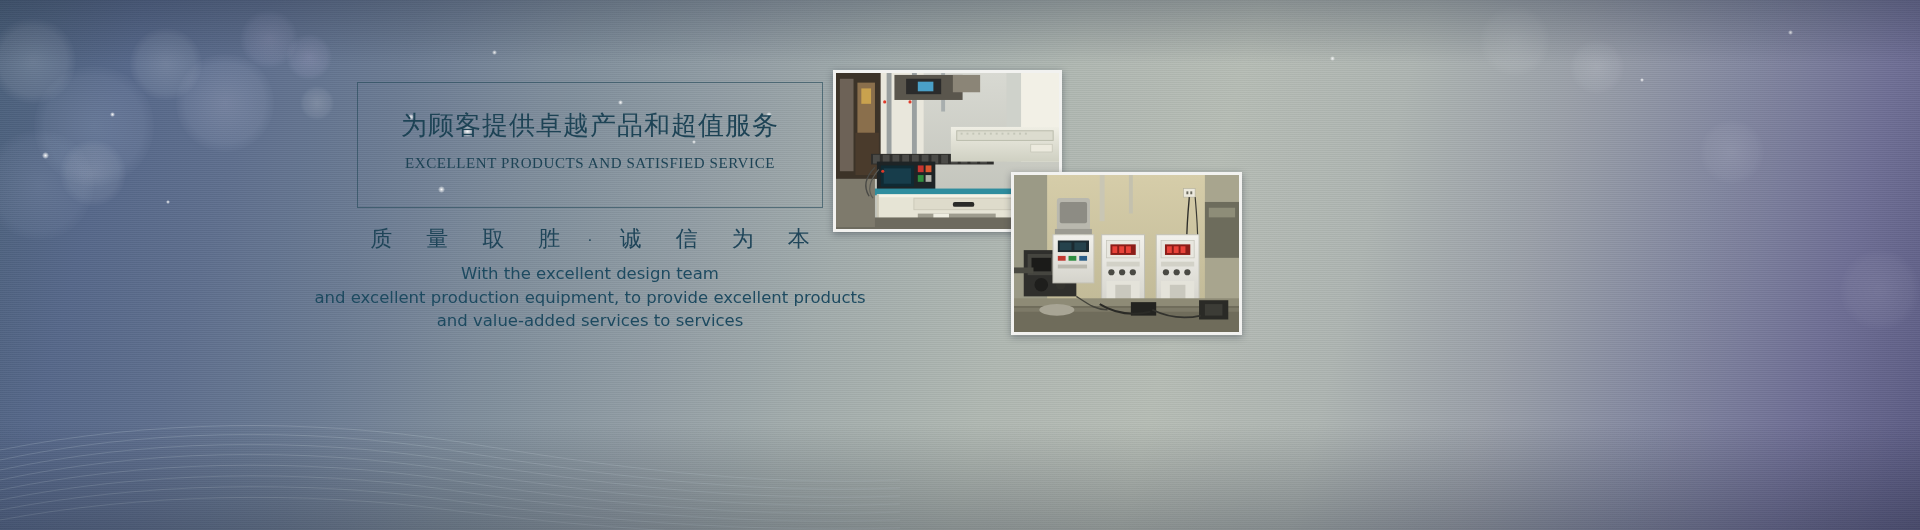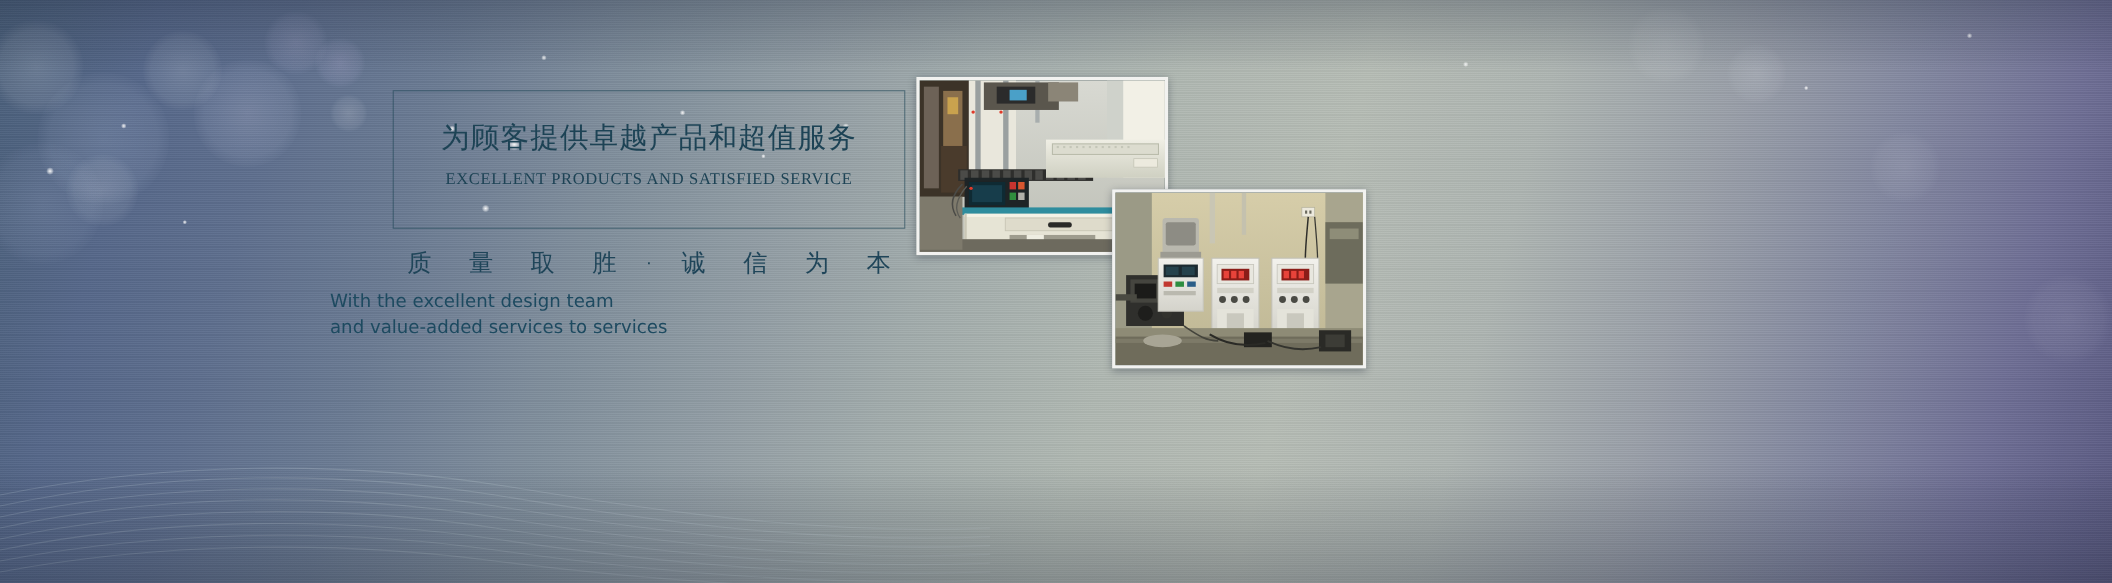--- a/index.html
+++ b/index.html
@@ -93,20 +93,21 @@
     font-family:Liberation Sans, sans-serif;
     letter-spacing:0;
     white-space:nowrap;
   }
   #slogan span.ch{display:inline-block;margin:0 17px;}
   #slogan span.dot{display:inline-block;margin:0 10px;font-size:16px;vertical-align:middle;}
 
   
   #para{
     position:absolute;left:300px;top:262px;width:580px;
+    text-align:center;
     font-size:16.5px;
     line-height:23.5px;
     color:#1d4a60;
     font-family:"DejaVu Sans","Liberation Sans",sans-serif;
   }
   #para div{white-space:nowrap;}
 
   
   .photo{
     position:absolute;
@@ -174,20 +175,21 @@
   <div id="headline-cn">为顾客提供卓越产品和超值服务</div>
 
   <div id="headline-en">EXCELLENT PRODUCTS AND SATISFIED SERVICE</div>
 
   <div id="slogan">
     <span class="ch">质</span><span class="ch">量</span><span class="ch">取</span><span class="ch">胜</span><span class="dot">·</span><span class="ch">诚</span><span class="ch">信</span><span class="ch">为</span><span class="ch">本</span>
   </div>
 
   <div id="para">
     <div>With the excellent design team</div>
+    <div>and excellent production equipment, to provide excellent products</div>
     <div>and value-added services to services</div>
   </div>
 
   <div class="photo" id="photo1">
     <svg viewBox="0 0 229 162" preserveAspectRatio="none">
       <defs>
         <linearGradient id="wallg" x1="0" y1="0" x2="0" y2="1">
           <stop offset="0" stop-color="#d8d9d2"></stop>
             <stop offset="1" stop-color="#bdbfb6"></stop>
         </linearGradient>

